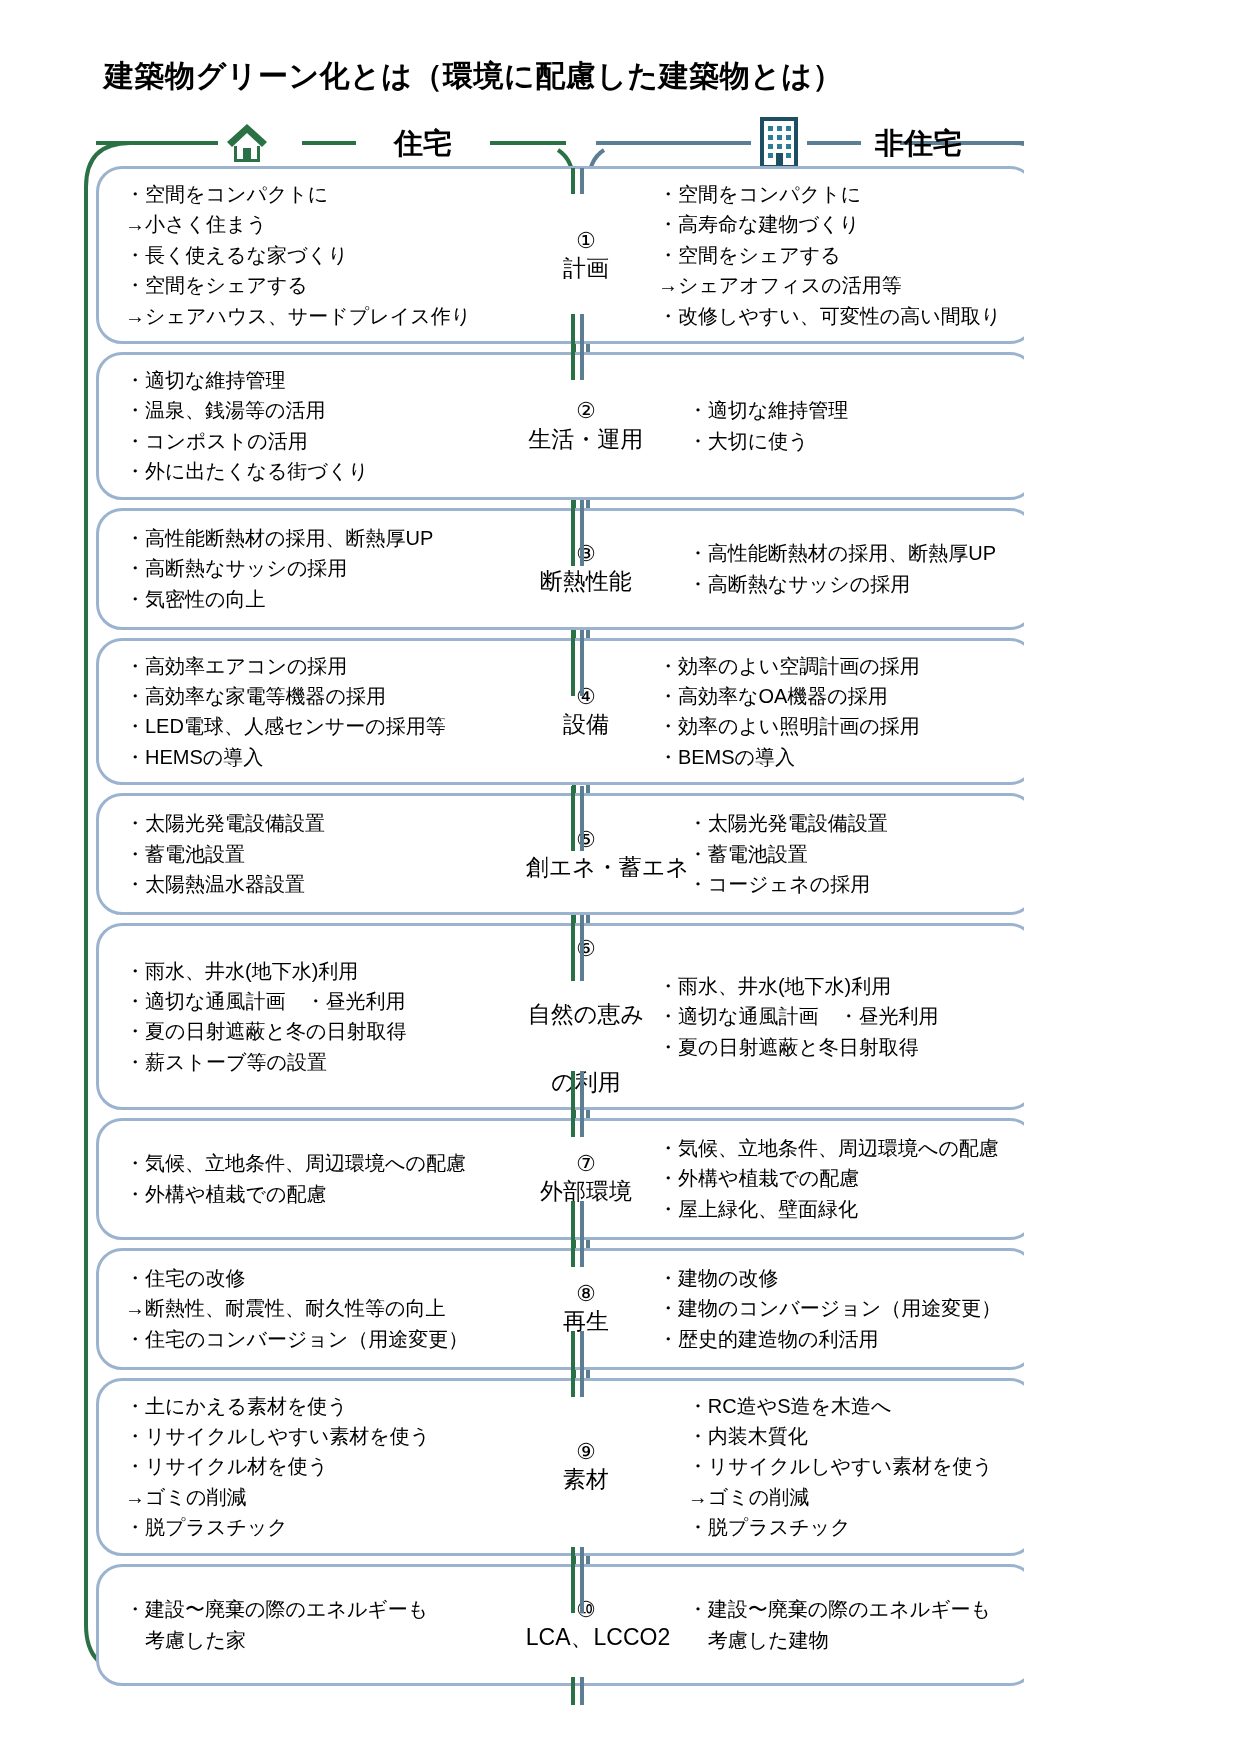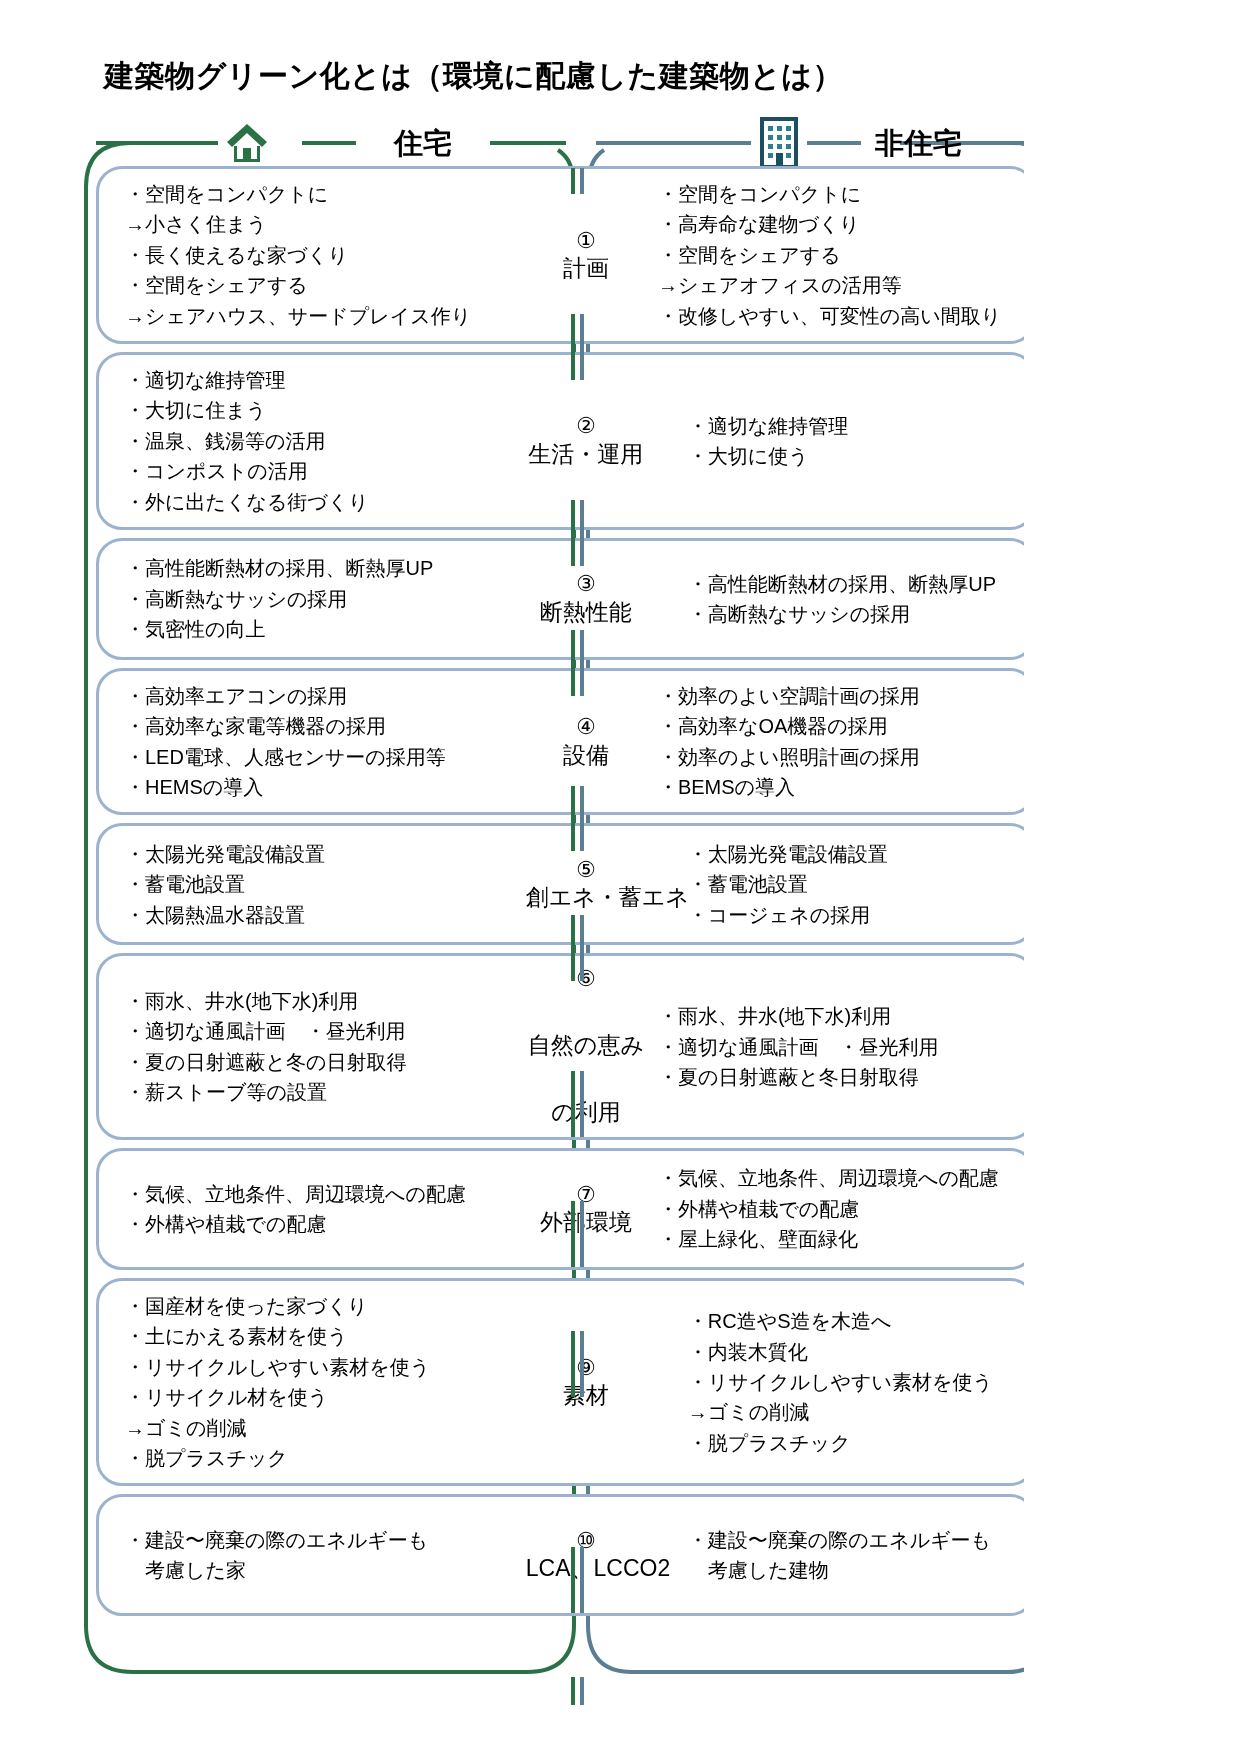--- a/index.html
+++ b/index.html
@@ -215,21 +215,20 @@
             <div class="item">・空間をシェアする</div>
             <div class="item">→シェアオフィスの活用等</div>
             <div class="item">・改修しやすい、可変性の高い間取り</div>
           </div>
         </div>
       </div>
       <div class="row">
         <div class="row-inner">
           <div class="col col-left">
             <div class="item">・適切な維持管理</div>
-            <div class="item">・大切に住まう</div>
             <div class="item">・温泉、銭湯等の活用</div>
             <div class="item">・コンポストの活用</div>
             <div class="item">・外に出たくなる街づくり</div>
           </div>
           <div class="col col-center">
             <span class="num">②</span>
             <span class="stage">生活・運用</span>
           </div>
           <div class="col col-right indent">
             <div class="item">・適切な維持管理</div>
@@ -325,21 +324,38 @@
           <div class="col col-right">
             <div class="item">・気候、立地条件、周辺環境への配慮</div>
             <div class="item">・外構や植栽での配慮</div>
             <div class="item">・屋上緑化、壁面緑化</div>
           </div>
         </div>
       </div>
       <div class="row">
         <div class="row-inner">
           <div class="col col-left">
-            <div class="item">・国産材を使った家づくり</div>
+            <div class="item">・住宅の改修</div>
+            <div class="item">→断熱性、耐震性、耐久性等の向上</div>
+            <div class="item">・住宅のコンバージョン（用途変更）</div>
+          </div>
+          <div class="col col-center">
+            <span class="num">⑧</span>
+            <span class="stage">再生</span>
+          </div>
+          <div class="col col-right">
+            <div class="item">・建物の改修</div>
+            <div class="item">・建物のコンバージョン（用途変更）</div>
+            <div class="item">・歴史的建造物の利活用</div>
+          </div>
+        </div>
+      </div>
+      <div class="row">
+        <div class="row-inner">
+          <div class="col col-left">
             <div class="item">・土にかえる素材を使う</div>
             <div class="item">・リサイクルしやすい素材を使う</div>
             <div class="item">・リサイクル材を使う</div>
             <div class="item">→ゴミの削減</div>
             <div class="item">・脱プラスチック</div>
           </div>
           <div class="col col-center">
             <span class="num">⑨</span>
             <span class="stage">素材</span>
           </div>

